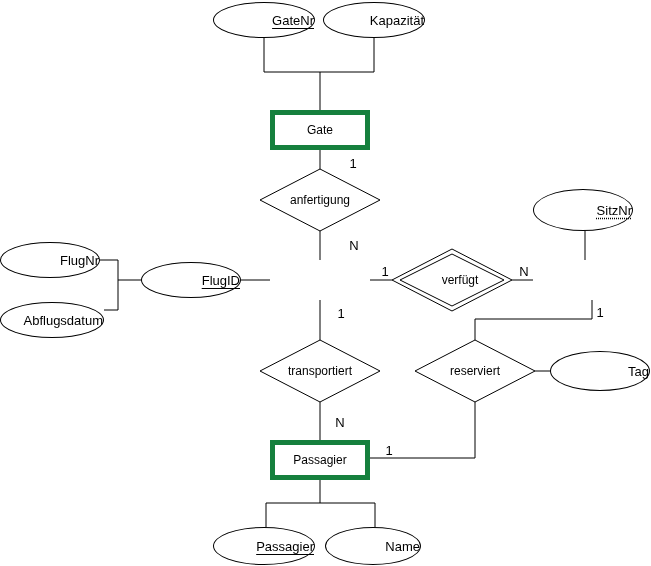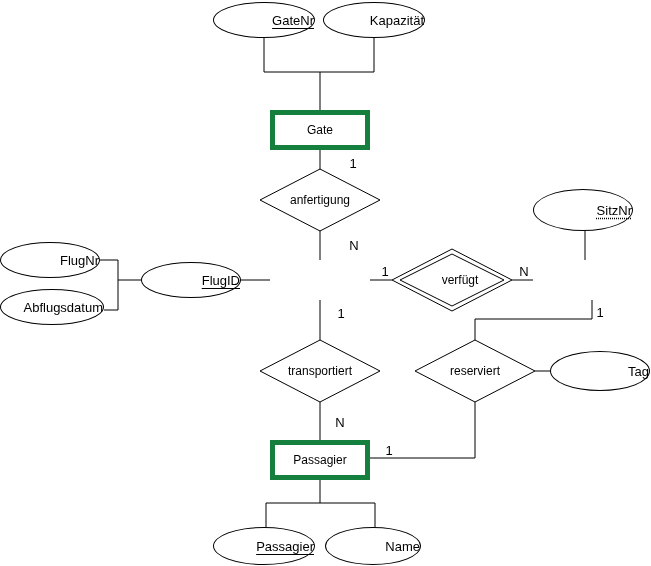--- a/index.html
+++ b/index.html
@@ -95,21 +95,21 @@
 
   <div class="ellipse" style="left:213px;top:2px;width:102px;height:36px;">
     <span class="u-solid">GateNr</span>
   </div>
   <div class="ellipse" style="left:0px;top:242px;width:100px;height:36px;">
     <span>FlugNr</span>
   </div>
   <div class="ellipse" style="left:323px;top:2px;width:102px;height:36px;">
     <span>Kapazität</span>
   </div>
-  <div class="ellipse" style="left:0px;top:289px;width:104px;height:36px;padding-left:44px;">
+  <div class="ellipse" style="left:0px;top:302px;width:104px;height:36px;padding-left:44px;">
     <span>Abflugsdatum</span>
   </div>
   <div class="ellipse" style="left:141px;top:262px;width:100px;height:36px;">
     <span class="u-solid">FlugID</span>
   </div>
   <div class="ellipse" style="left:533px;top:189px;width:100px;height:42px;">
     <span class="u-dotted">SitzNr</span>
   </div>
   <div class="ellipse" style="left:550px;top:351px;width:100px;height:40px;">
     <span>Tag</span>

